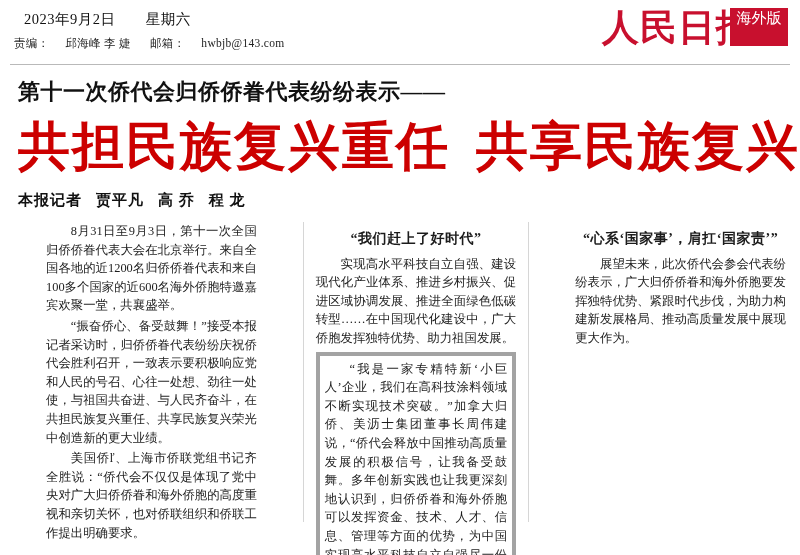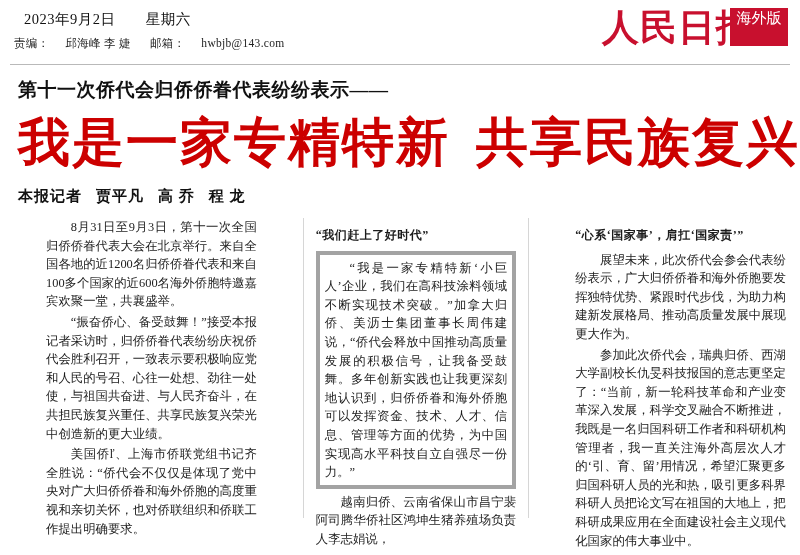--- a/index.html
+++ b/index.html
@@ -87,21 +87,21 @@
   .mast-rule {
     border-top: 1px solid #b9b9b9;
     margin: 2px 10px 0 10px;
   }
 
   
   .headline-block {
     padding: 12px 18px 0 18px;
   }
   .shoulder {
-    font-size: 19px;
+    font-size: 22px;
     font-weight: bold;
     color: #111;
     letter-spacing: 0.5px;
     margin-bottom: 10px;
   }
   .main-headline {
     text-align: center;
     color: #cc0000;
     font-weight: bold;
     font-size: 52px;
@@ -146,22 +146,23 @@
   }
   .col-1 { padding-right: 14px; }
   .col-2 { padding: 0 12px; border-left: 1px solid #d6d6d6; border-right: 1px solid #d6d6d6; }
   .col-3 { padding-left: 14px; }
 
   .col p {
     margin: 0 0 2px 0;
     text-indent: 2em;
   }
   .sub-head {
-    font-weight: bold;
-    font-size: 12px;
+    text-align: center;
+    font-weight: bold;
+    font-size: 14px;
     margin: 8px 0 6px 0;
     letter-spacing: 0.5px;
     text-indent: 0;
   }
   .highlight-box {
     border: 4px solid #a3a3a3;
     padding: 4px 5px 3px 5px;
     margin: 4px 0 4px 0;
     box-sizing: border-box;
   }
@@ -188,44 +189,44 @@
     <div class="logo-area">
       <div class="logo-title">人民日报</div>
       <div class="logo-badge">海外版</div>
     </div>
   </div>
   <div class="mast-rule"></div>
 
   <div class="headline-block">
     <div class="shoulder">第十一次侨代会归侨侨眷代表纷纷表示——</div>
     <div class="main-headline">
-      <span>我是一家专精特新</span><span class="gap"></span><span>共享民族复兴荣光</span>
+      <span>共担民族复兴重任</span><span class="gap"></span><span>共享民族复兴荣光</span>
     </div>
     <div class="byline">
       <span>本报记者</span><span class="sp"></span><span>贾平凡</span><span class="sp"></span><span>高 乔</span><span class="sp"></span><span>程 龙</span>
     </div>
   </div>
 
   <div class="columns">
 
     <div class="col col-1">
       <p>8月31日至9月3日，第十一次全国归侨侨眷代表大会在北京举行。来自全国各地的近1200名归侨侨眷代表和来自100多个国家的近600名海外侨胞特邀嘉宾欢聚一堂，共襄盛举。</p>
       <p>“振奋侨心、备受鼓舞！”接受本报记者采访时，归侨侨眷代表纷纷庆祝侨代会胜利召开，一致表示要积极响应党和人民的号召、心往一处想、劲往一处使，与祖国共奋进、与人民齐奋斗，在共担民族复兴重任、共享民族复兴荣光中创造新的更大业绩。</p>
       <p>美国侨ľ、上海市侨联党组书记齐全胜说：“侨代会不仅仅是体现了党中央对广大归侨侨眷和海外侨胞的高度重视和亲切关怀，也对侨联组织和侨联工作提出明确要求。</p>
     </div>
 
     <div class="col col-2">
       <div class="sub-head">“我们赶上了好时代”</div>
+      <p>实现高水平科技自立自强、建设现代化产业体系、推进乡村振兴、促进区域协调发展、推进全面绿色低碳转型……在中国现代化建设中，广大侨胞发挥独特优势、助力祖国发展。</p>
       <div class="highlight-box">
         <p>“我是一家专精特新‘小巨人’企业，我们在高科技涂料领域不断实现技术突破。”加拿大归侨、美沥士集团董事长周伟建说，“侨代会释放中国推动高质量发展的积极信号，让我备受鼓舞。多年创新实践也让我更深刻地认识到，归侨侨眷和海外侨胞可以发挥资金、技术、人才、信息、管理等方面的优势，为中国实现高水平科技自立自强尽一份力。”</p>
       </div>
       <p>越南归侨、云南省保山市昌宁裴阿司腾华侨社区鸿坤生猪养殖场负责人李志娟说，</p>
     </div>
 
     <div class="col col-3">
       <div class="sub-head">“心系‘国家事’，肩扛‘国家责’”</div>
       <p>展望未来，此次侨代会参会代表纷纷表示，广大归侨侨眷和海外侨胞要发挥独特优势、紧跟时代步伐，为助力构建新发展格局、推动高质量发展中展现更大作为。</p>
-      <p>参加此次侨代会，瑞典归侨、西湖大学副校长仇旻科技报国的意志更坚定了：“当前，新一轮科技革命和产业变革深入发展，科学交叉融合不断推进，我既是一名归国科研工作者和科研机构管理者，我一直关注海外高层次人才的‘引、育、留’用情况，希望汇聚更多归国科研人员的光和热，吸引更多科界科研人员把论文写在祖国的大地上，把科研成果应用在全面建设社会主义现代化国家的伟大事业中。</p>
     </div>
 
   </div>
 
 </div>
 
 </body></html>

